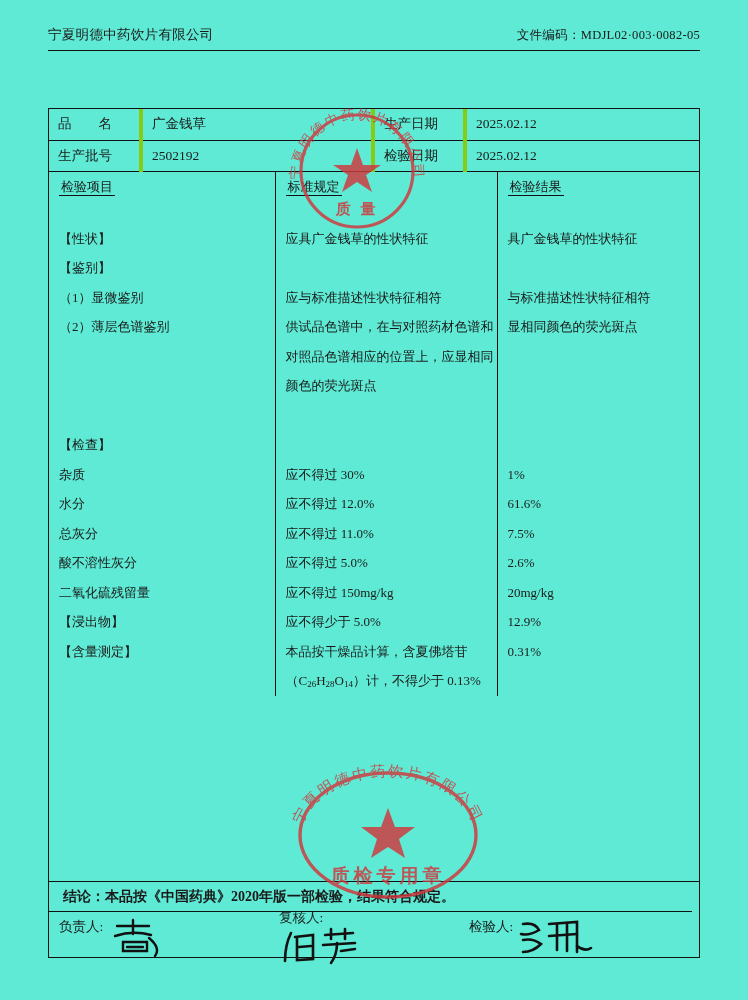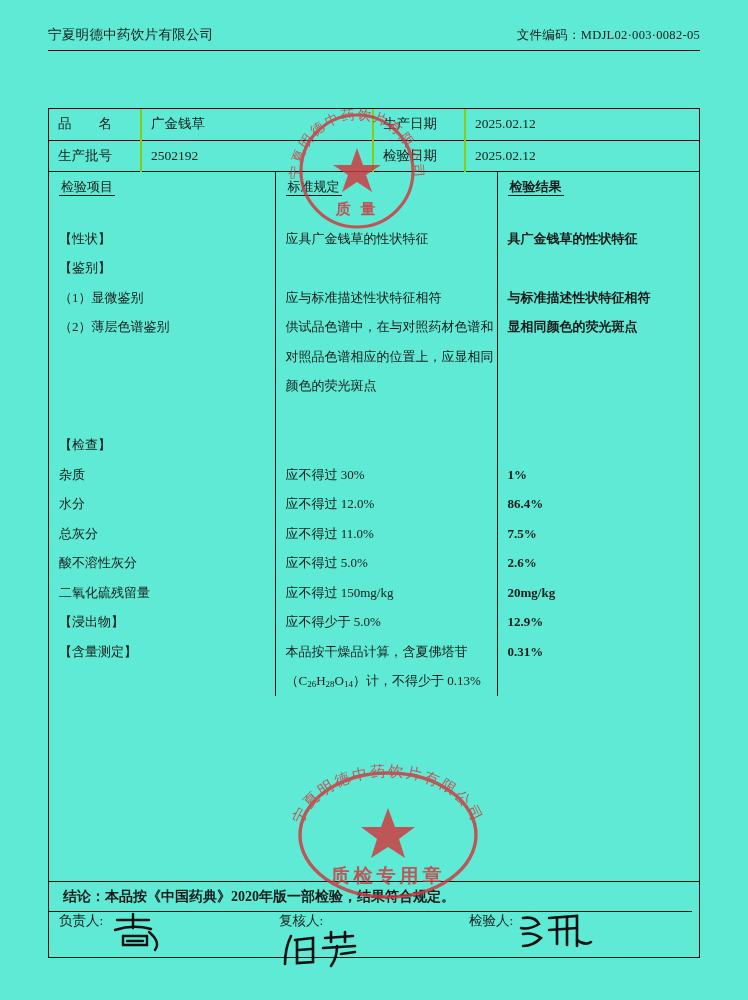--- a/index.html
+++ b/index.html
@@ -69,21 +69,21 @@
 
   table.meta, table.body-tbl, table.sign-tbl {
     border-collapse: collapse;
     width: 100%;
     table-layout: fixed;
   }
 
   
   table.meta td {
     border-bottom: 1px solid #111;
-    border-right: 2px solid #84cc16;
+    border-right: 4px solid #84cc16;
     height: 31px;
     padding: 0 9px;
     font-size: 13.5px;
     vertical-align: middle;
     box-sizing: border-box;
   }
   table.meta tr td:last-child { border-right: none; }
   table.meta tr:last-child td { border-bottom: 1px solid #111; }
   .lbl-name {
     display: inline-block;
@@ -97,21 +97,21 @@
   table.body-tbl col.c3 { width: 202px; }
 
   table.body-tbl td {
     border-right: 1px solid #111;
     padding: 0 10px;
     font-size: 13px;
     vertical-align: top;
     box-sizing: border-box;
     line-height: 29.5px;
   }
-  table.body-tbl td:last-child { border-right: none; font-weight: bold; }
+  table.body-tbl td:last-child { border-right: none; }
 
   .col-head {
     text-align: left;
     font-size: 13.5px;
     height: 52px;
     line-height: 44px;
   }
   .col-head span {
     border-bottom: 1px solid #111;
     padding: 0 2px 1px 2px;
@@ -142,21 +142,21 @@
 
   .signrow {
     position: absolute;
     left: 0;
     right: 7px;
     bottom: 0;
     height: 46px;
     border-top: 1px solid #111;
     box-sizing: border-box;
     display: flex;
-    align-items: flex-start;
+    align-items: center;
   }
   .sign-cell {
     display: flex;
     align-items: flex-start;
     font-size: 13.5px;
     position: relative;
   }
   .sign-cell.c-a { margin-left: 10px; width: 220px; }
   .sign-cell.c-b { width: 190px; flex-direction: column; }
   .sign-cell.c-c { width: 200px; }
@@ -273,21 +273,21 @@
           <div class="ln">应不得过 11.0%</div>
           <div class="ln">应不得过 5.0%</div>
           <div class="ln">应不得过 150mg/kg</div>
           <div class="ln">应不得少于 5.0%</div>
           <div class="ln">本品按干燥品计算，含夏佛塔苷</div>
           <div class="ln">（C<span class="sub">26</span>H<span class="sub">28</span>O<span class="sub">14</span>）计，不得少于 0.13%</div>
         </td>
         <td class="cell-lines">
           <div class="ln blank">.</div>
           <div class="ln">1%</div>
-          <div class="ln">86.4%</div>
+          <div class="ln">61.6%</div>
           <div class="ln">7.5%</div>
           <div class="ln">2.6%</div>
           <div class="ln">20mg/kg</div>
           <div class="ln">12.9%</div>
           <div class="ln">0.31%</div>
           <div class="ln blank">.</div>
         </td>
       </tr>
     </tbody>
       </table>

